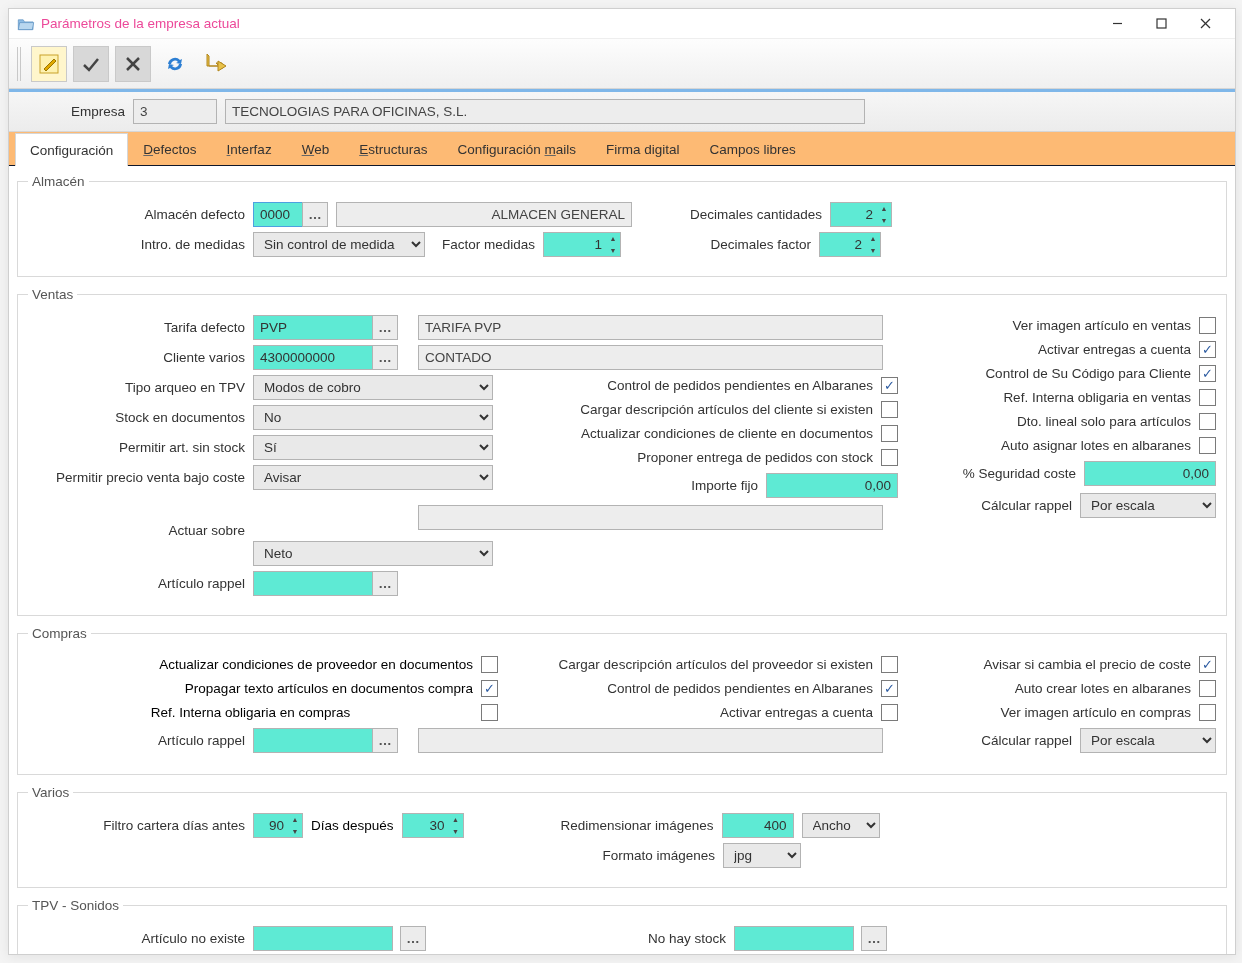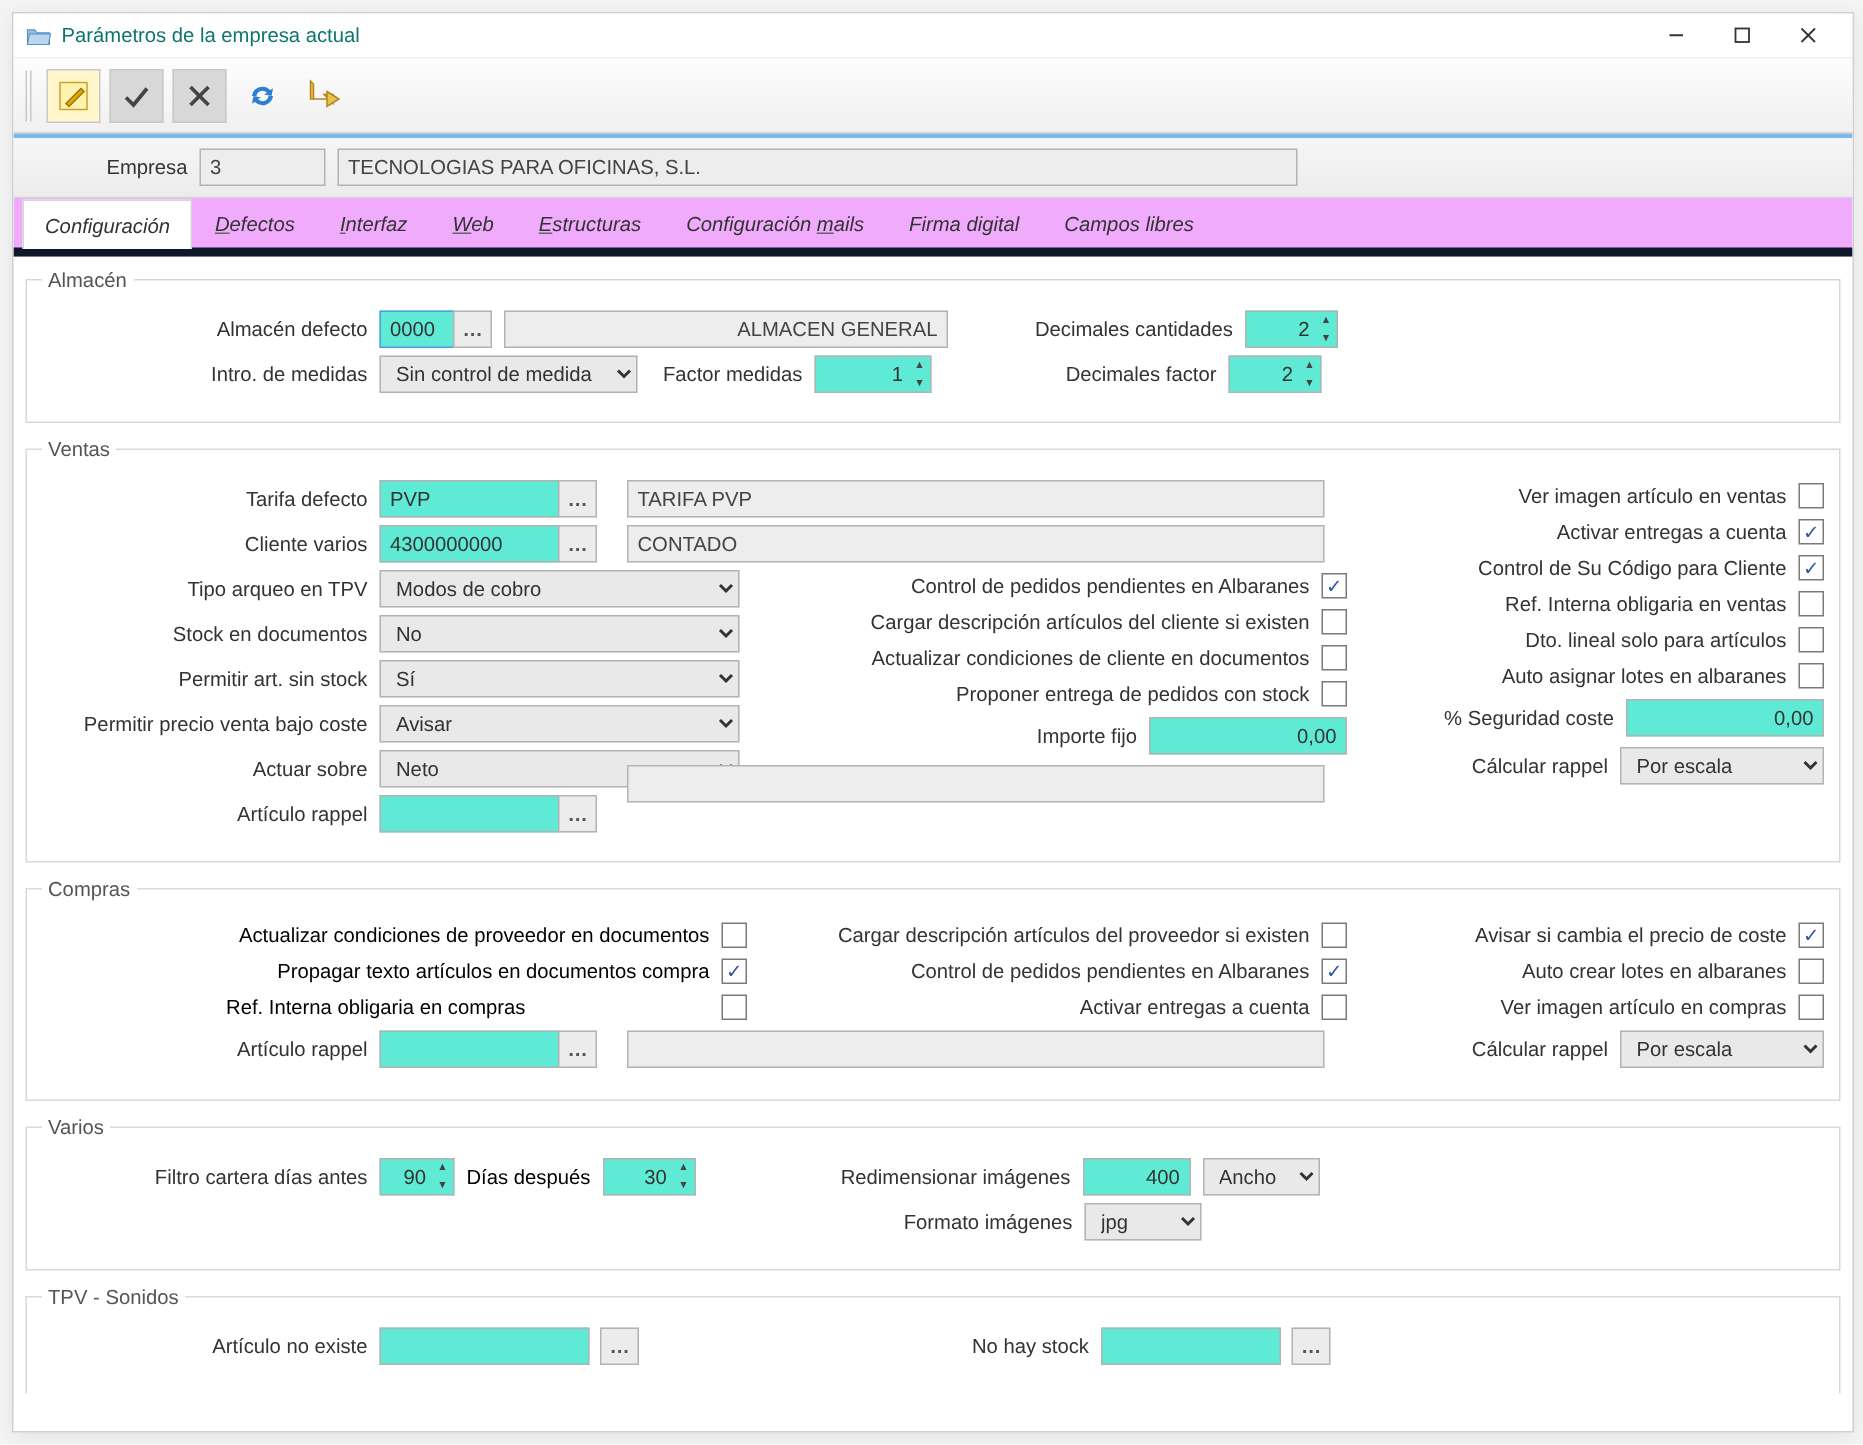--- a/index.html
+++ b/index.html
@@ -1,30 +1,30 @@
 <!DOCTYPE html>
 <html><head>
 <meta charset="utf-8">
 <style>
   * { box-sizing: border-box; font-family: 'Segoe UI', Tahoma, sans-serif; font-size: 13.5px; }
   body { margin: 0; background: #f4f4f4; padding: 8px;}
   .window { width: 1228px; height: 947px; background: #fff; border: 1px solid #cfcfcf; box-shadow: 0 2px 12px rgba(0,0,0,0.08); display:flex; flex-direction:column; overflow:hidden;}
-  .titlebar { height: 30px; background: #fff; border-bottom:1px solid #eee; display:flex; align-items:center; padding: 0 8px; color:#0f766e; }
+  .titlebar { height: 30px; background: #fff; border-bottom:1px solid #eee; display:flex; align-items:center; padding: 0 8px; color:#ec4899; }
   .titlebar .icon-folder { width:18px; height:14px; margin-right:6px;}
   .titlebar .spacer { flex:1;}
   .winbtn { width:44px; height:28px; display:flex; align-items:center; justify-content:center; color:#555;}
   .toolbar { height:50px; background:linear-gradient(#fdfdfd,#f0f0f0); border-bottom:1px solid #d6d6d6; display:flex; align-items:center; padding: 0 8px; gap:6px;}
   .tbtn { width:36px; height:36px; border:1px solid #c9c9c9; background:#f4f2ea; display:flex; align-items:center; justify-content:center;}
   .tbtn.plain { border:none; background:transparent;}
   .divider-blue { height:3px; background:#7fb7e9;}
   .hdr-row { height:40px; background:linear-gradient(#f6f6f6,#ececec); display:flex; align-items:center; padding:0 16px; border-bottom:1px solid #d6d6d6;}
   .lbl-right { text-align:right; color:#333; }
   input, select { border:1px solid #b3b3b3; background:#5eead4; color:#333; padding:2px 6px; height:25px; }
   input[readonly], .ro { background:#ededed; color:#444;}
-  .tabs { display:flex; border-bottom:6px solid #0f172a; background:#f0abfc; padding:0 6px;font-style:italic;}
+  .tabs { display:flex; border-bottom:1px solid #0f172a; background:#fdba74; padding:0 6px;}
   .tab { padding:9px 14px 8px; color:#333; border:1px solid transparent; border-bottom:none;}
   .tab.active { background:#fff; border-color:#d6d6d6; font-weight:400; position:relative; top:1px;}
   .content { flex:1; overflow:auto; padding:4px 6px;}
   fieldset { border:1px solid #d9d9d9; margin:4px 2px 10px; padding:8px 10px 14px;}
   legend { color:#555; padding:0 4px;}
   .row { display:flex; align-items:center; margin:5px 0;}
   .label { width:225px; text-align:right; padding-right:8px; color:#333;}
   .ellipsis-btn { width:26px; height:25px; background:#ececec; border:1px solid #b3b3b3; display:flex; align-items:center; justify-content:center; font-weight:bold; color:#555; margin-left:-1px;}
   .num-spin { position:relative; display:inline-block;}
   .num-spin input { text-align:right; padding-right:18px;}
@@ -187,21 +187,21 @@
           <div class="row">
               <div class="label">Permitir art. sin stock</div>
             <select class="combo" style="width:240px;"><option>Sí</option></select>
             </div>
           <div class="row">
               <div class="label">Permitir precio venta bajo coste</div>
             <select class="combo" style="width:240px;"><option>Avisar</option></select>
             </div>
           <div class="row">
               <div class="label">Actuar sobre</div>
-            <select class="combo" style="width:240px;"><option>Neto</option></select>
+            <select class="combo" style="width:240px;margin-top:46px;"><option>Neto</option></select>
             </div>
           <div class="row">
               <div class="label">Artículo rappel</div>
             <input style="width: 120px;">
             <div class="ellipsis-btn">…</div>
             </div>
         </div>
 
         <div class="col" style="flex:0 0 390px;">
           <div class="row">

